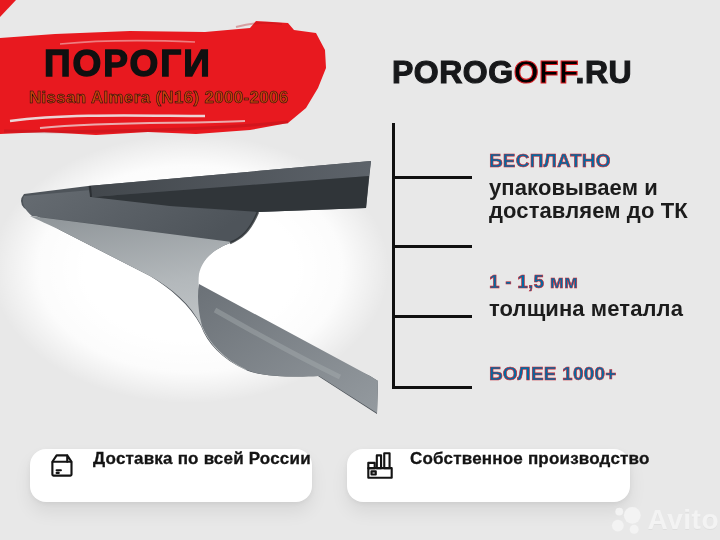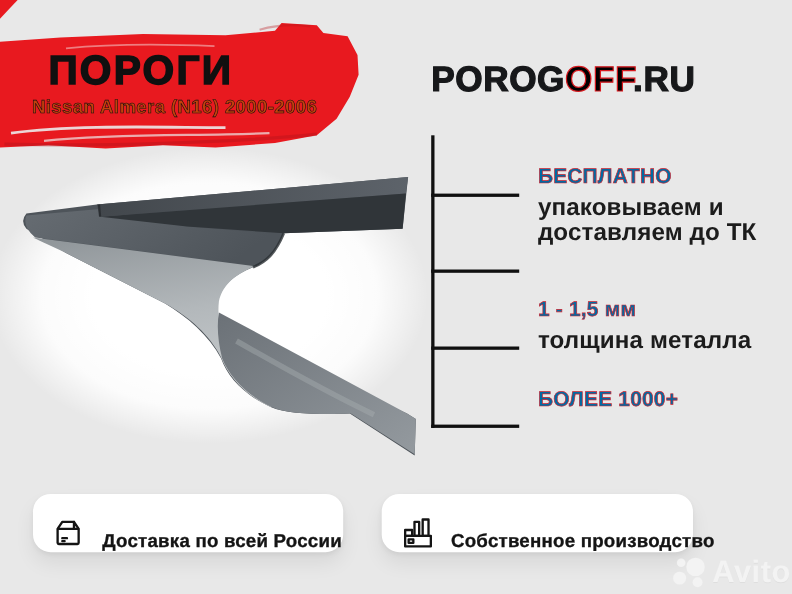--- a/index.html
+++ b/index.html
@@ -56,21 +56,21 @@
   .f-line{
     font-size:22px;color:#1c1c1c;line-height:23px;font-weight:700;
     letter-spacing:.1px;white-space:nowrap;
   }
 
   
   .badge{
     top:449px;height:53px;box-sizing:border-box;
     background:#ffffff;border-radius:16px;
     box-shadow:0 10px 18px rgba(0,0,0,.07),0 2px 5px rgba(0,0,0,.05);
-    display:flex;align-items:flex-end;gap:13px;padding:0 18px 0 16px;
+    display:flex;align-items:flex-start;gap:13px;padding:0 18px 0 16px;
   }
   .badge-1{left:30px;width:282px;}
   .badge-2{left:330px;width:283px;margin-left:17px;}
   .badge-label{
     font-size:17px;font-weight:700;color:#141414;
     letter-spacing:.2px;white-space:nowrap;
     -webkit-text-stroke:.3px #141414;
   }
   .badge-icon{flex:0 0 auto;display:block;}
 
@@ -175,21 +175,21 @@
     <div class="f-title">БЕСПЛАТНО</div>
     <div class="f-line">упаковываем и</div>
     <div class="f-line">доставляем до ТК</div>
   </div>
   <div class="abs feature" style="top:230px;margin-top:41px;">
     <div class="f-title">1 - 1,5 мм</div>
     <div class="f-line">толщина металла</div>
   </div>
   <div class="abs feature" style="top:299px;">
   </div>
-  <div class="abs feature" style="top:353px;">
+  <div class="abs feature" style="top:363px;">
     <div class="f-title">БОЛЕЕ 1000+</div>
   </div>
 
   <div class="abs badge badge-1">
     <svg class="badge-icon" width="34" height="34" viewBox="0 0 32 32" fill="none" stroke="#141414" stroke-width="2" stroke-linejoin="round" stroke-linecap="round">
       <rect x="6" y="12" width="18" height="13" rx="1"></rect>
       <path d="M6,12 L10,6 L20,6 L20,12 M20,6 L24,12"></path>
       <path d="M10,20 h4 M10,22.5 h2"></path>
     </svg>
     <span class="badge-label">Доставка по всей России</span>

